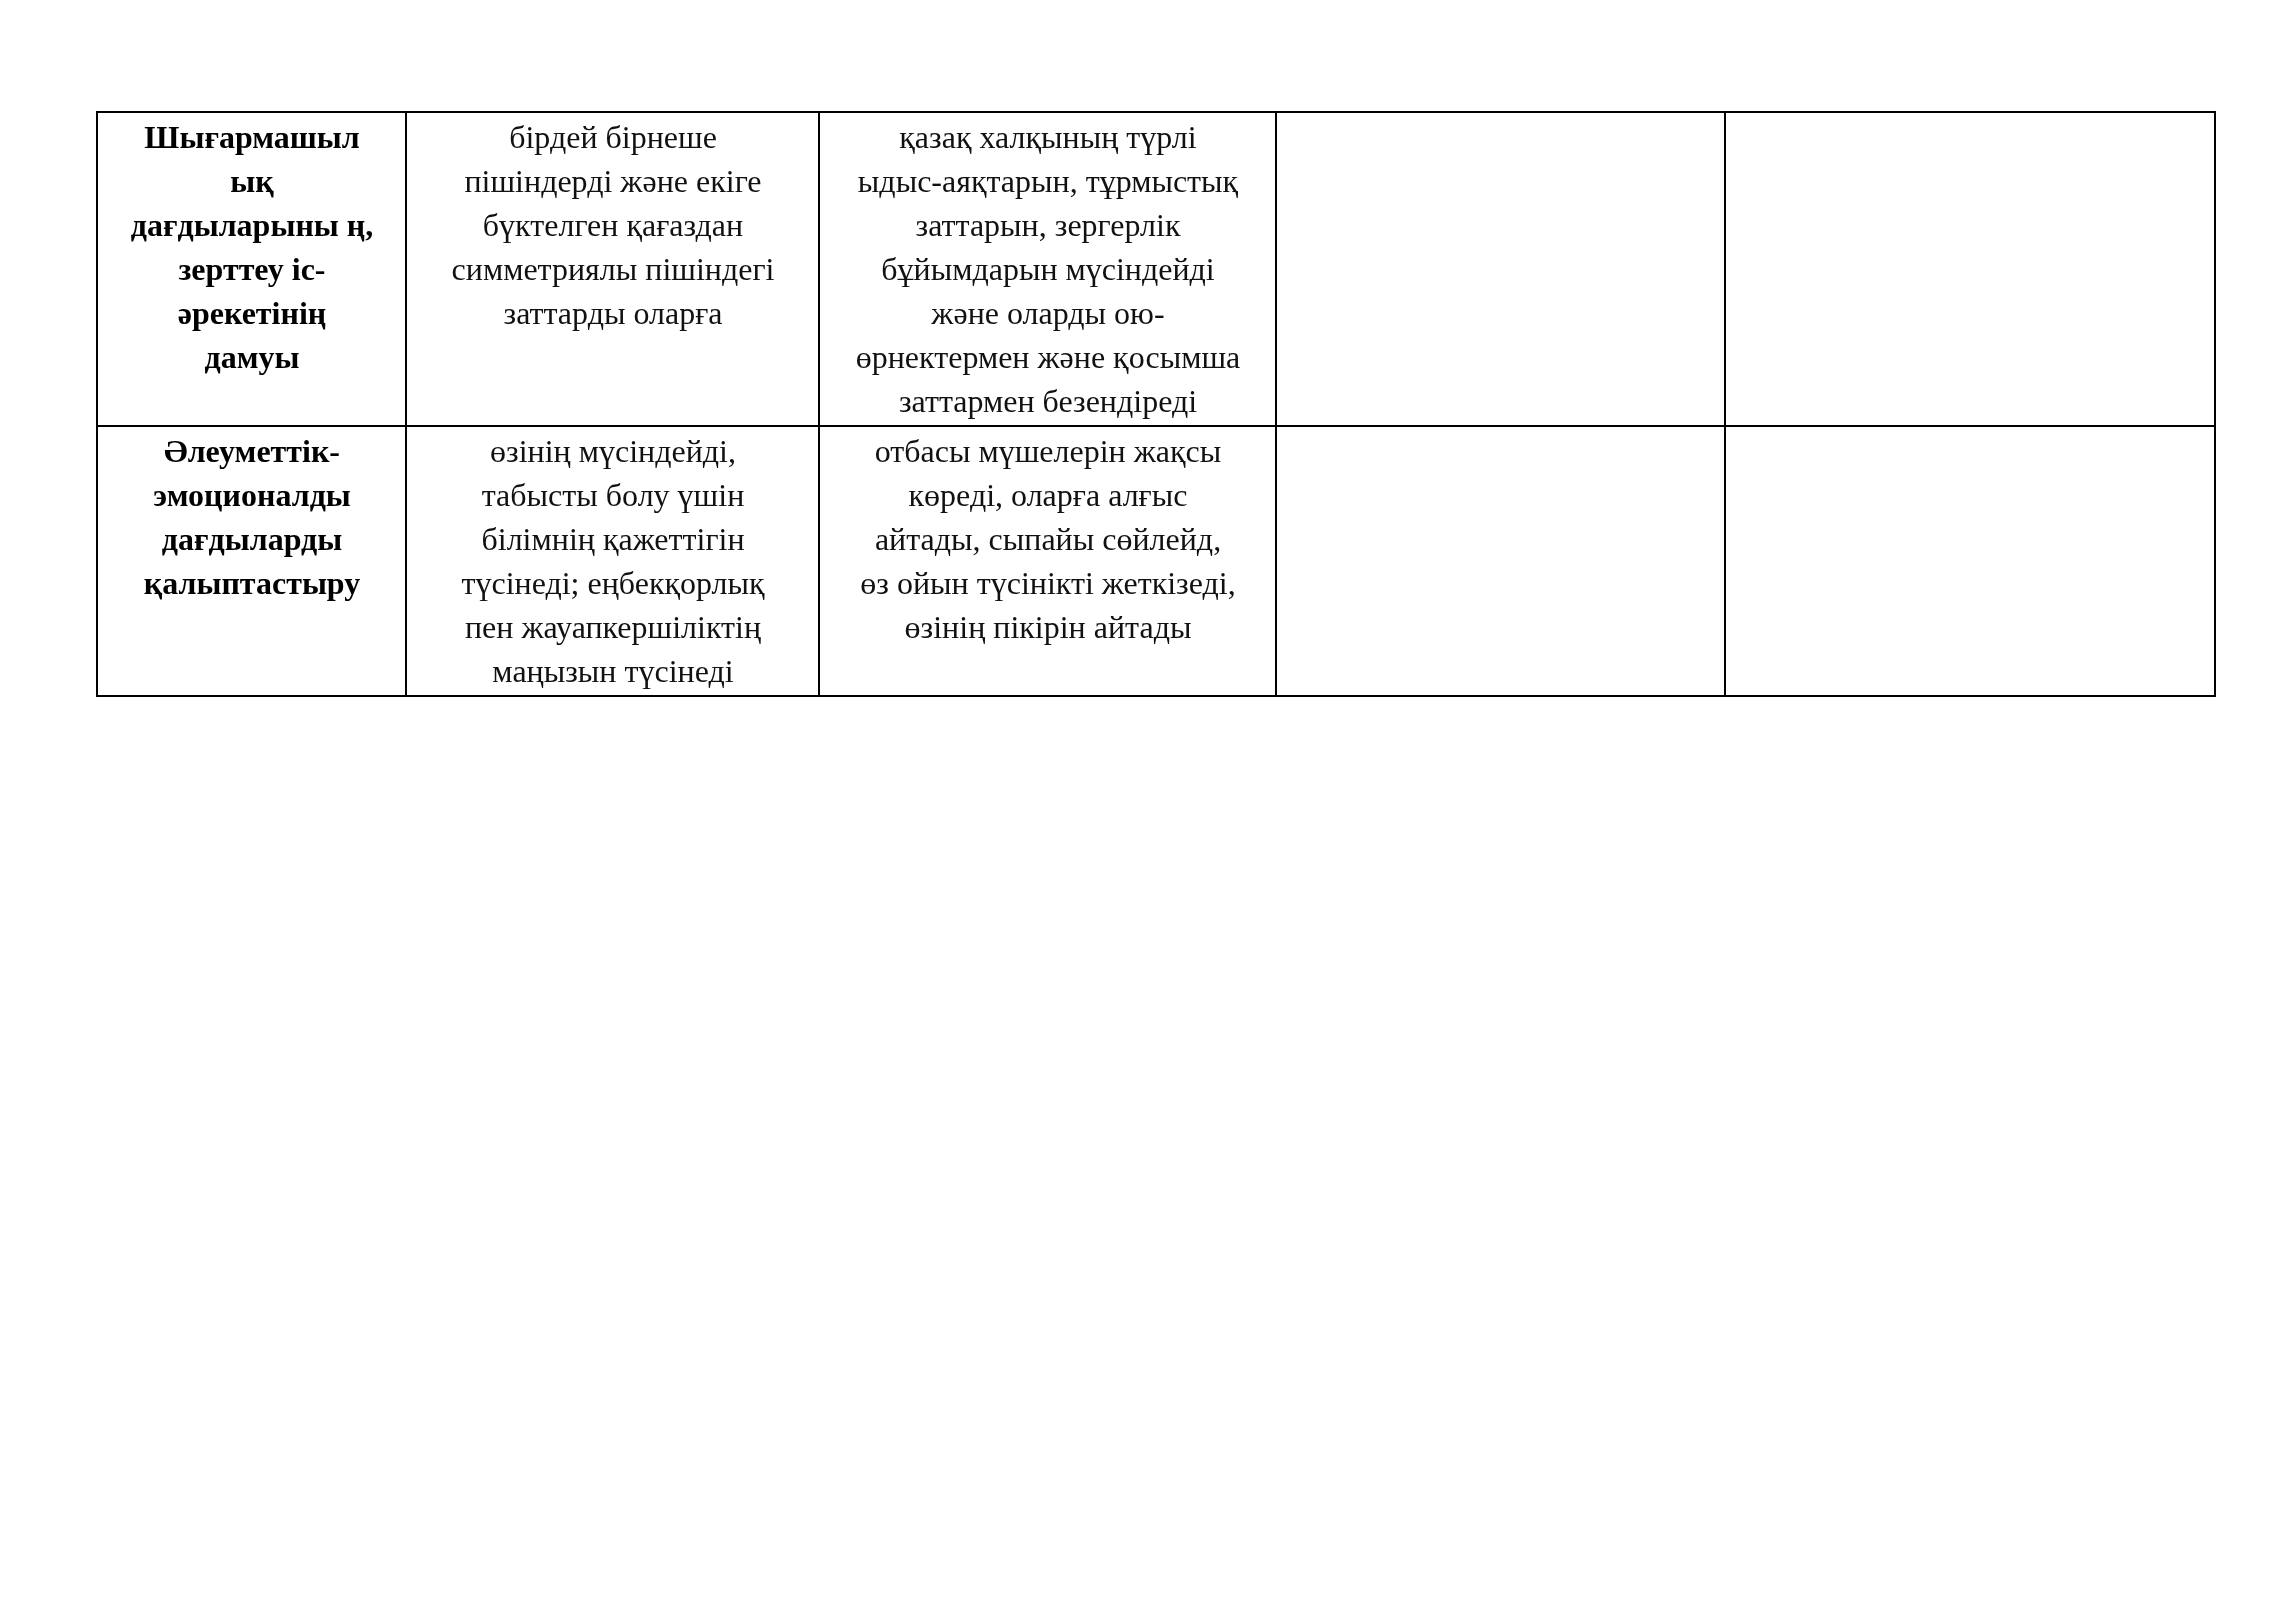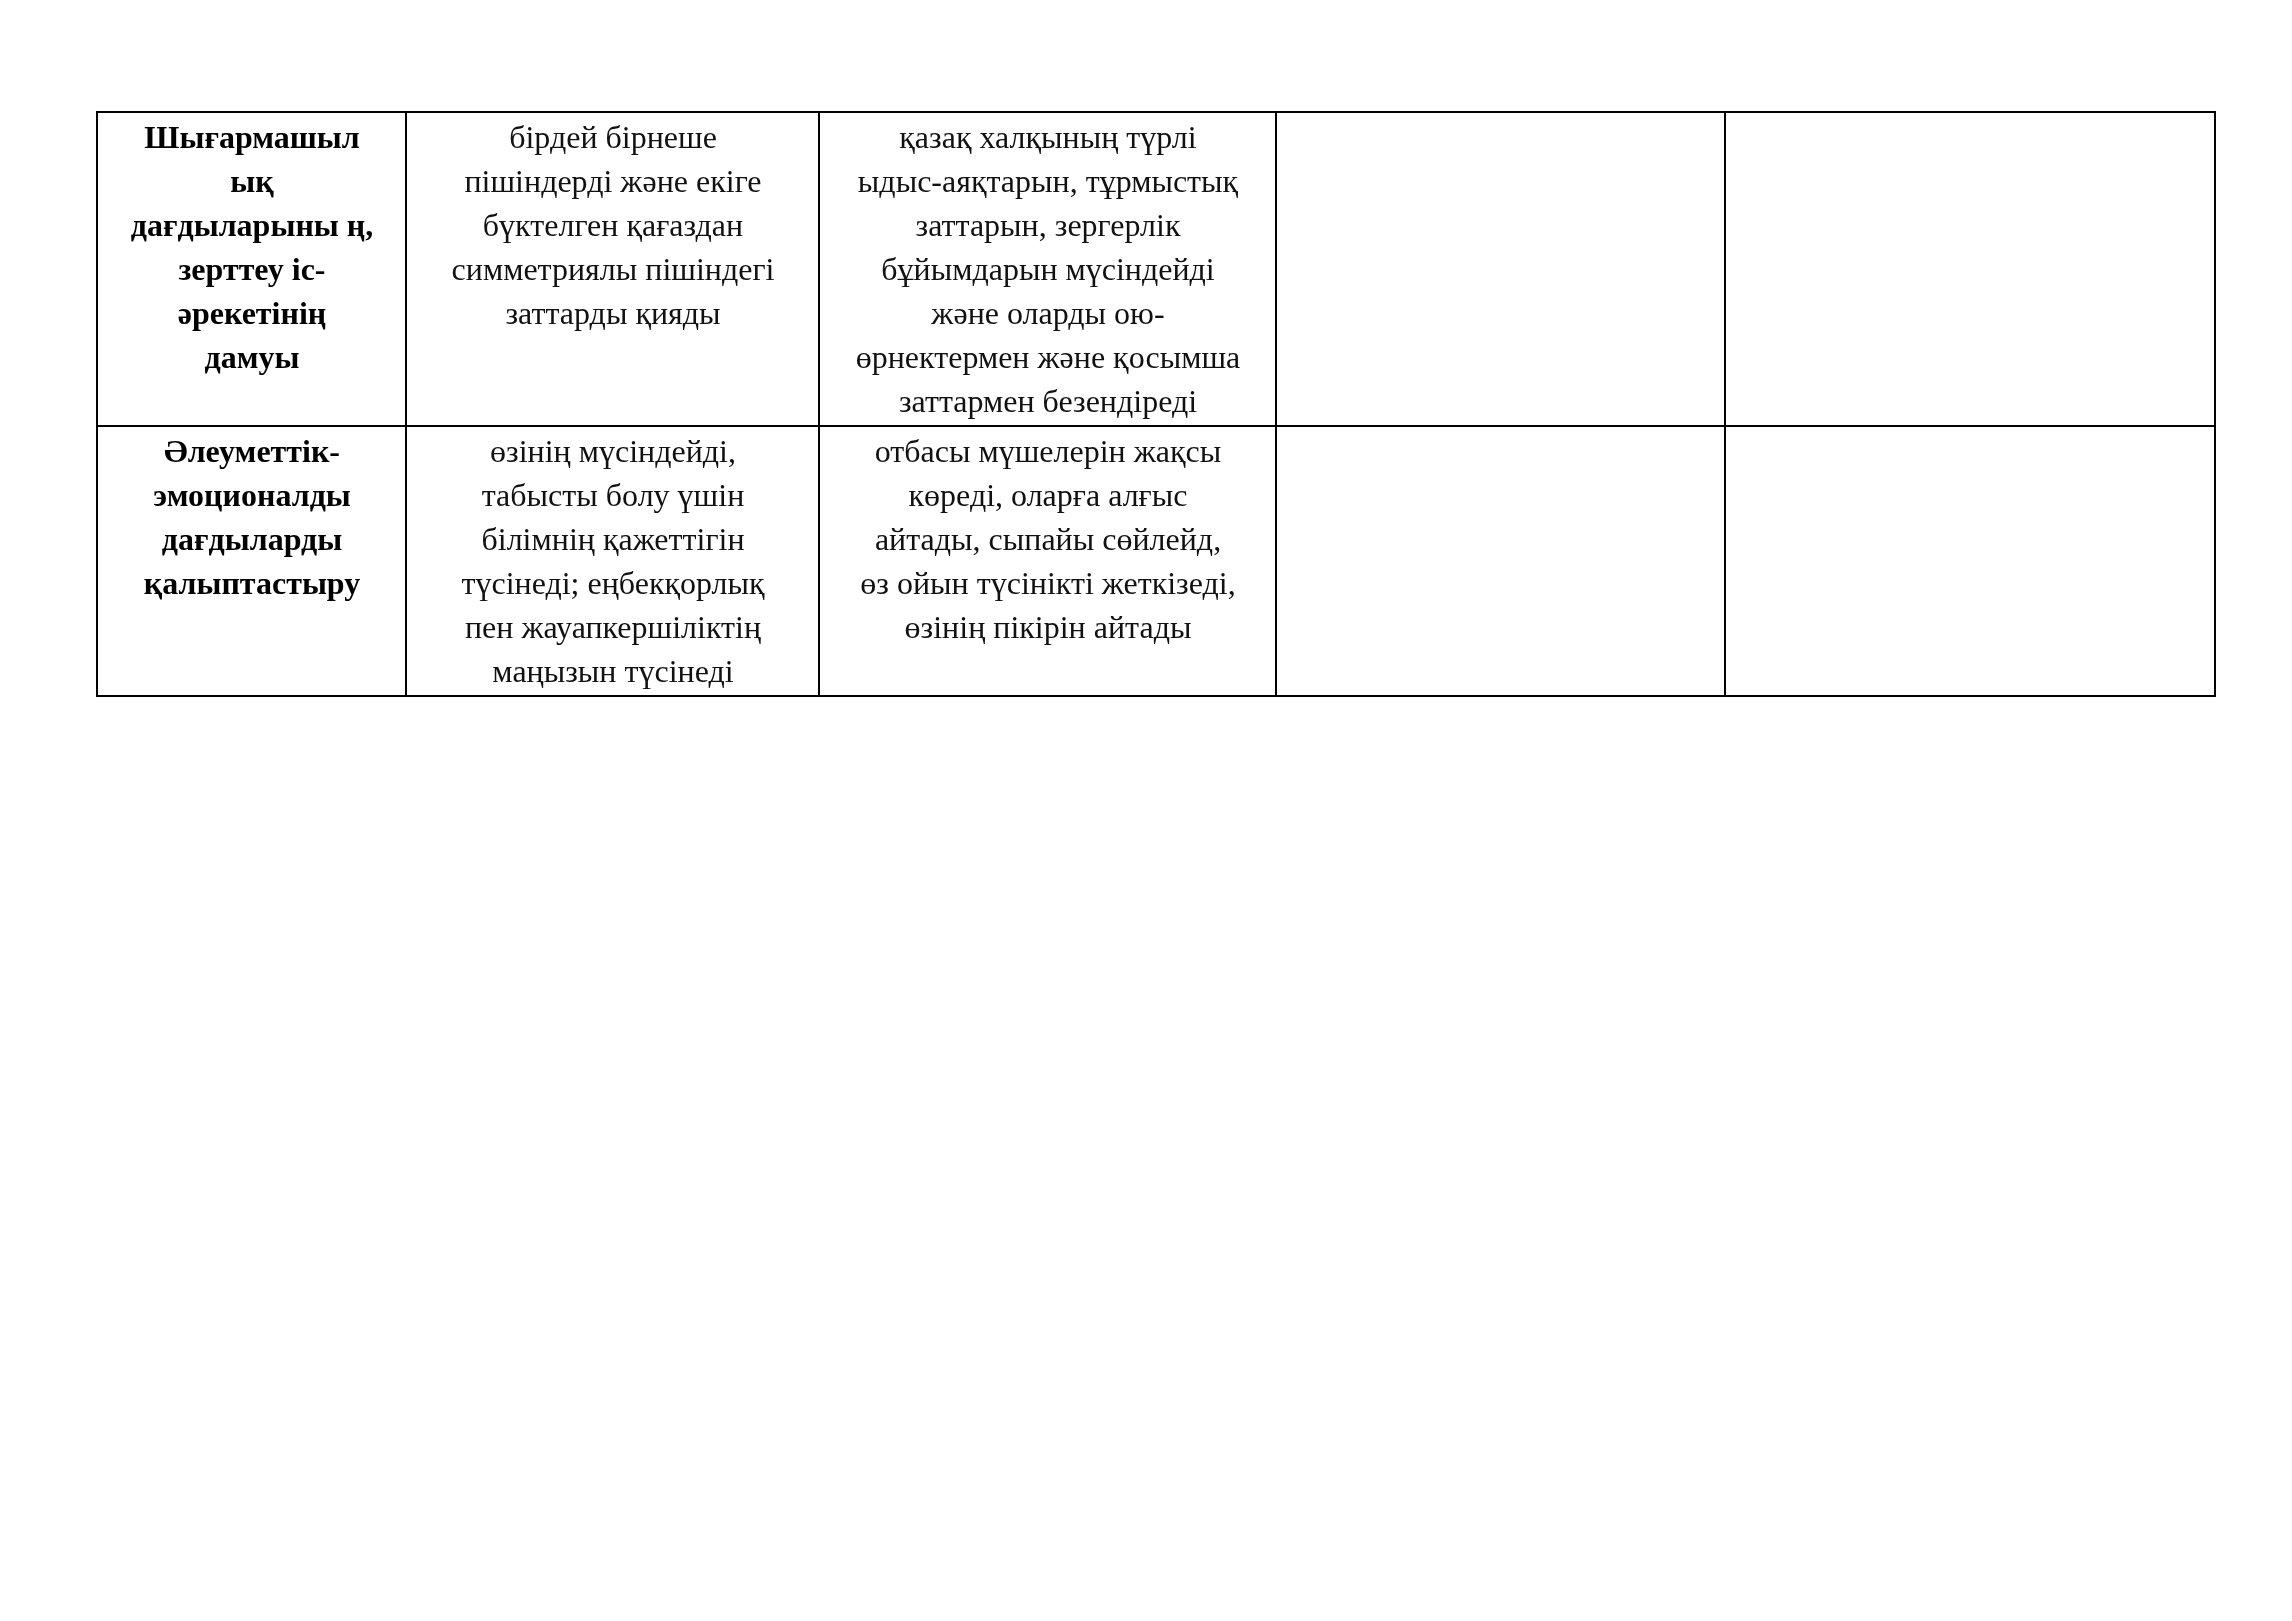--- a/index.html
+++ b/index.html
@@ -58,21 +58,21 @@
         <td class="col-skill">Шығармашыл
 ық
 дағдыларыны ң,
 зерттеу іс-
 әрекетінің
 дамуы</td>
         <td>бірдей бірнеше
 пішіндерді және екіге
 бүктелген қағаздан
 симметриялы пішіндегі
-заттарды қияды</td>
+заттарды оларға</td>
         <td>қазақ халқының түрлі
 ыдыс-аяқтарын, тұрмыстық
 заттарын, зергерлік
 бұйымдарын мүсіндейді
 және оларды ою-
 өрнектермен және қосымша
 заттармен безендіреді</td>
         <td></td>
         <td></td>
       </tr>

